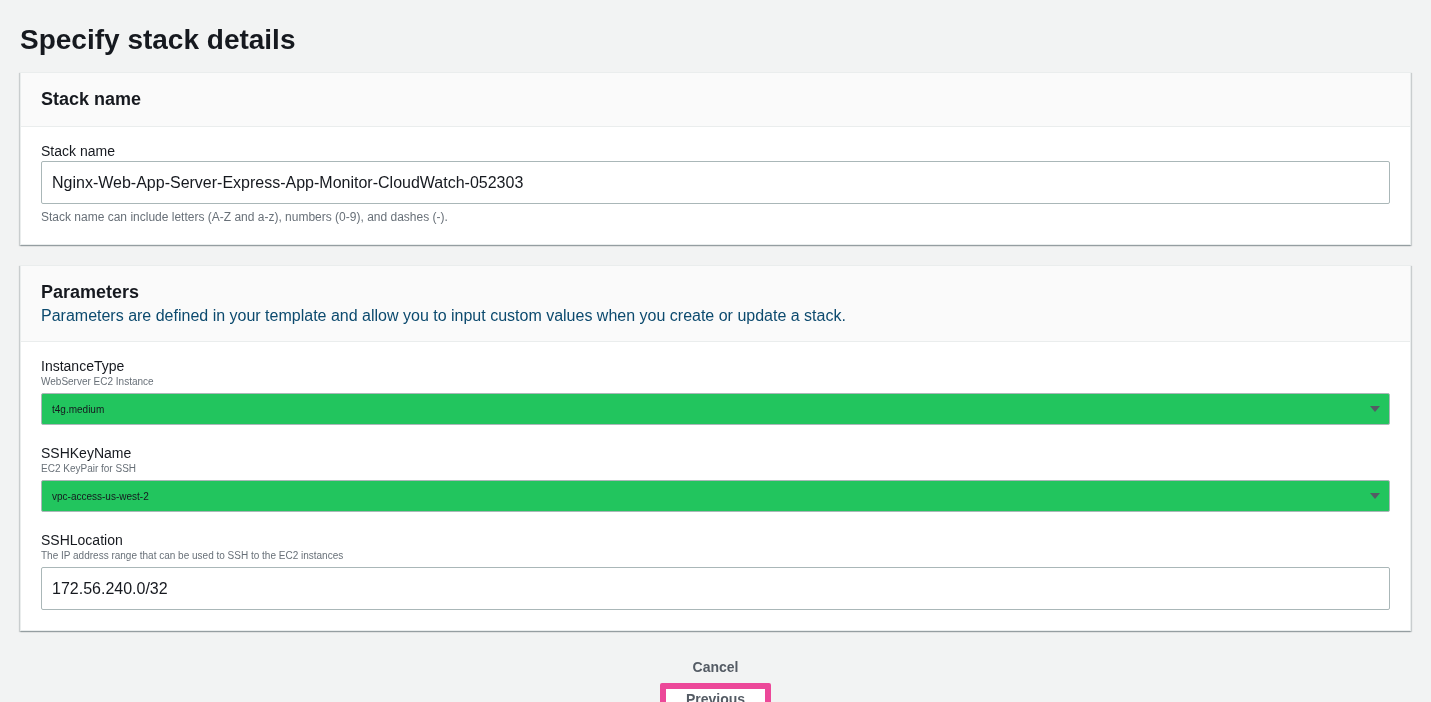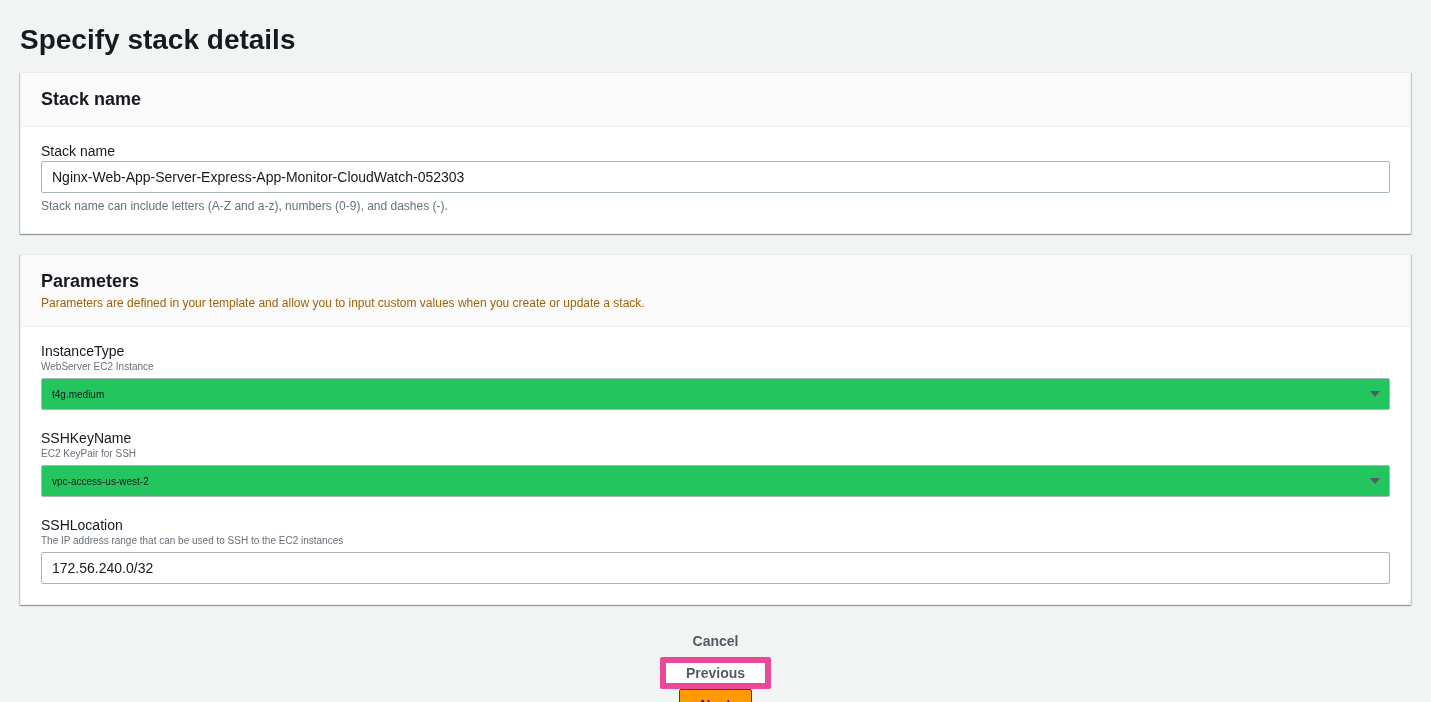--- a/index.html
+++ b/index.html
@@ -31,22 +31,22 @@
       padding: 16px 20px;
       border-bottom: 1px solid #eaeded;
       background-color: #fafafa;
     }
     .panel-title {
       font-size: 18px;
       font-weight: 700;
       color: #16191f;
     }
     .panel-subtitle {
-      font-size: 12px;
-      color: #a16207;
+      font-size: 16px;
+      color: #0c4a6e;
       margin-top: 4px;
       font-weight: 400;
     }
     .panel-body {
       padding: 16px 20px 20px 20px;
     }
     .field-group {
       margin-bottom: 20px;
     }
     .field-group:last-child {
@@ -66,26 +66,26 @@
     }
     .field-hint-below {
       font-size: 12px;
       color: #687078;
       display: block;
       margin-top: 6px;
     }
     .text-input {
       width: 100%;
       padding: 6px 10px;
-      font-size: 14px;
+      font-size: 16px;
       border: 1px solid #aab7b8;
       border-radius: 2px;
       background-color: #ffffff;
       color: #16191f;
-      height: 32px;
+      height: 43px;
       font-family: inherit;
     }
     .select-wrapper {
       position: relative;
       width: 100%;
     }
     .select-input {
       width: 100%;
       padding: 6px 30px 6px 10px;
       font-size: 10px;

